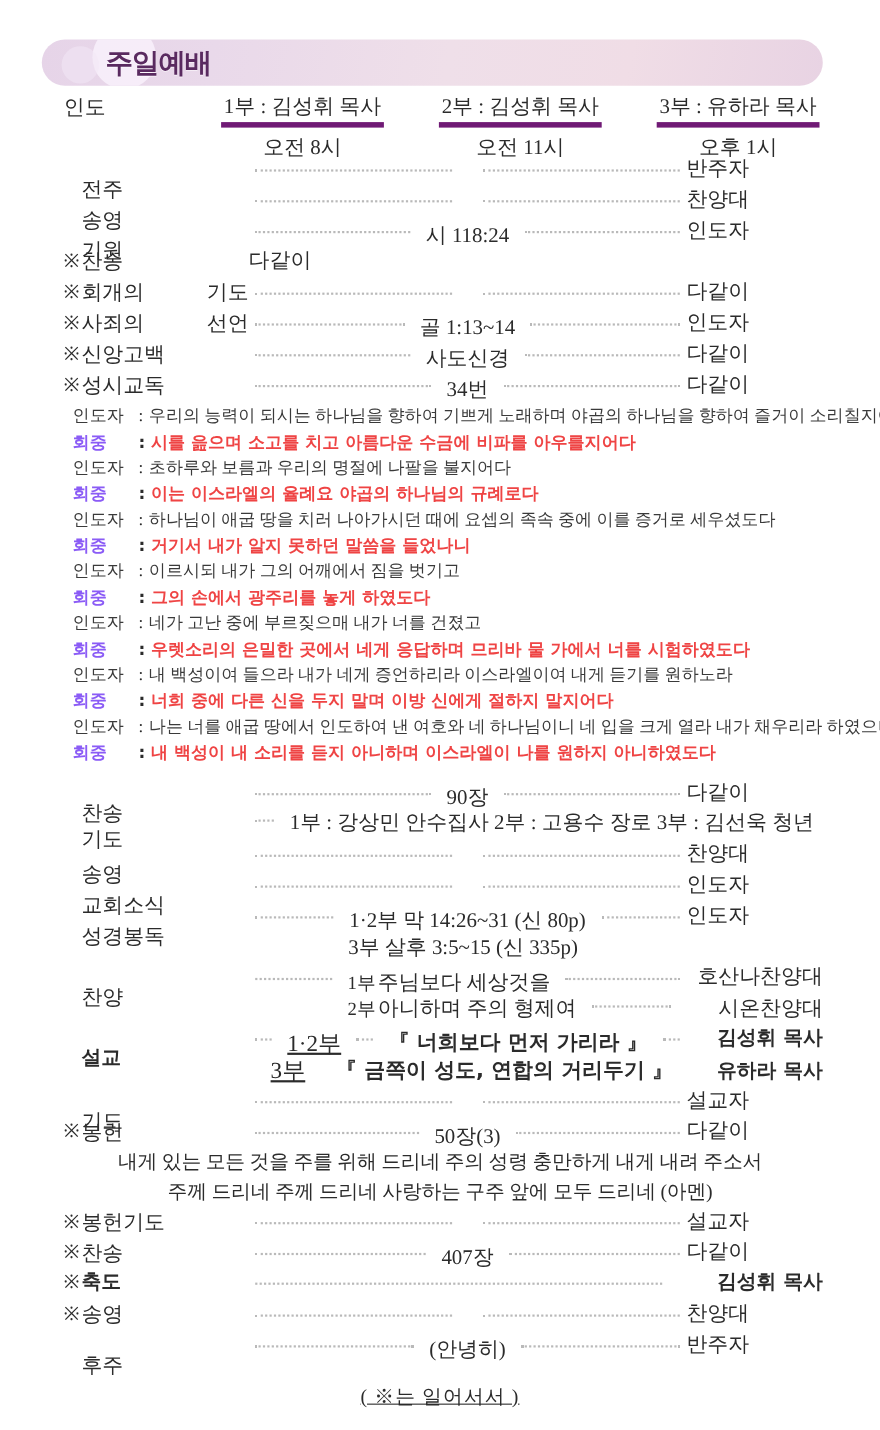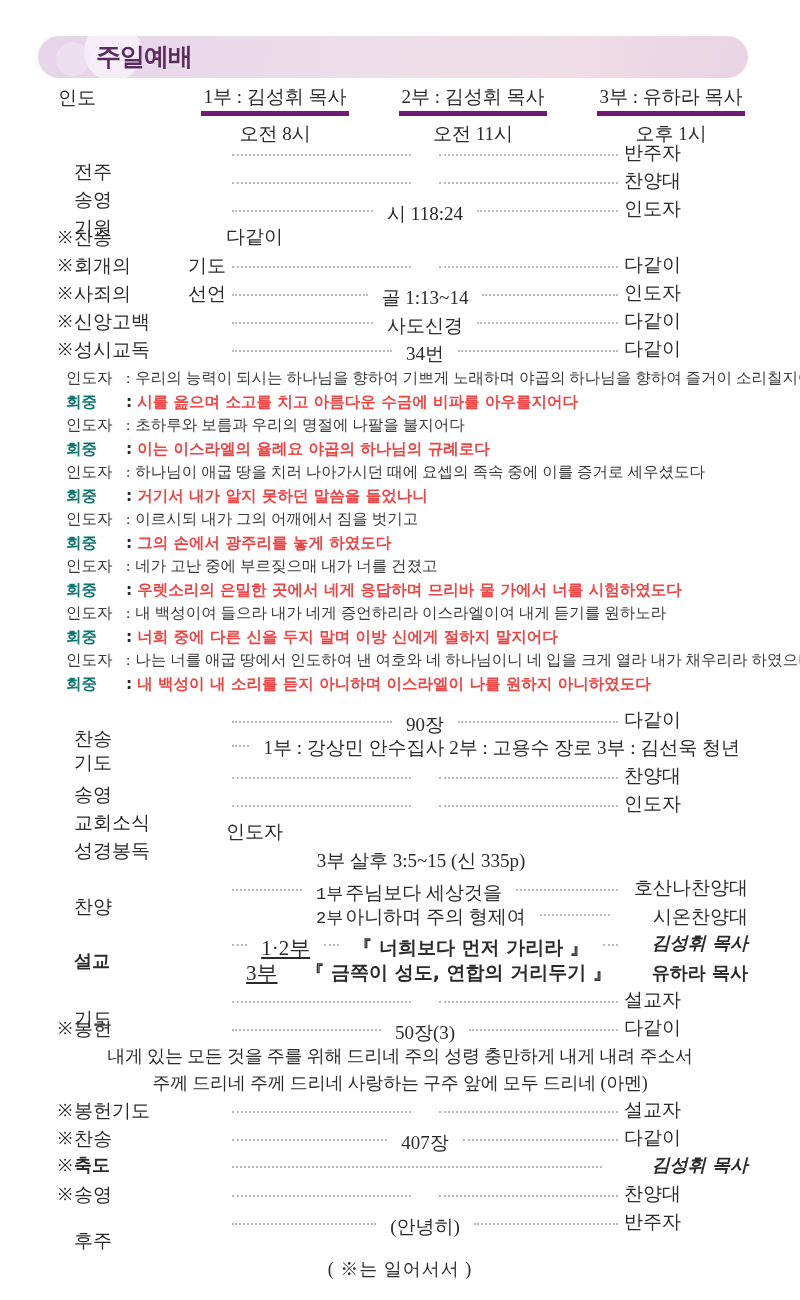--- a/index.html
+++ b/index.html
@@ -149,21 +149,20 @@
     text-justify: inter-character;
     font-size: 19px;
     white-space: nowrap;
     margin-left: 0;
   }
   .rgt.b {
     font-weight: bold;
     font-family: "DejaVu Sans", sans-serif;
     text-align-last: right;
     font-size: 18px;
-    font-style: italic;
   }
   .rgt.name {
     text-align-last: right;
     text-align: right;
     font-size: 19px;
   }
 
   
   .head-row {
     display: flex;
@@ -222,21 +221,21 @@
     text-align: justify;
     text-align-last: justify;
     text-justify: inter-character;
     font-size: 15.5px;
     color: #3a3a3a;
   }
   .resp-line.cong .resp-spk {
     font-weight: bold;
     font-family: "DejaVu Sans", sans-serif;
     font-size: 15.5px;
-    color: #0f766e;
+    color: #8b5cf6;
   }
   .resp-colon {
     flex: 0 0 auto;
     padding: 0 5px 0 2px;
     font-size: 15.5px;
   }
   .resp-line.cong .resp-colon { font-weight: bold; font-family: "DejaVu Sans", sans-serif; }
   .resp-txt {
     flex: 1 1 auto;
     font-size: 15.5px;
@@ -276,23 +275,24 @@
     height: 27px;
     line-height: 27px;
     letter-spacing: -0.2px;
   }
 
   .footnote {
     text-align: center;
     font-size: 18px;
     margin-top: 20px;
     letter-spacing: 1px;
-  }
-
-  .part-tag { font-size: 17px; padding-right: 2px; font-family: Liberation Mono, monospace; }
+    text-decoration: underline;
+  }
+
+  .part-tag { font-size: 17px; padding-right: 2px; }
 </style>
 </head>
 <body>
 
 <div class="page">
 
   <div class="banner-wrap">
     <div class="banner">
       <div class="banner-blob"></div>
       <div class="banner-blob2"></div>
@@ -545,20 +545,25 @@
         </div>
         <div class="rgt">인도자</div>
       </div>
     </div>
 
     <div>
       <div class="row">
         <div class="lbl">
           <span class="mark"></span>
           <span class="lbl-text">성경봉독</span>
+        </div>
+        <div class="mid">
+          <span class="dots"></span>
+          <span class="mid-text">1·2부 막 14:26~31 (신 80p)</span>
+          <span class="dots"></span>
         </div>
         <div class="rgt">인도자</div>
       </div>
       <div class="sub-row">
         <div class="sub-spacer"></div>
         <div class="sub-mid" style="justify-content:center">
           <span class="mid-text">3부 살후 3:5~15 (신 335p)</span>
         </div>
         <div class="sub-right"></div>
       </div>

